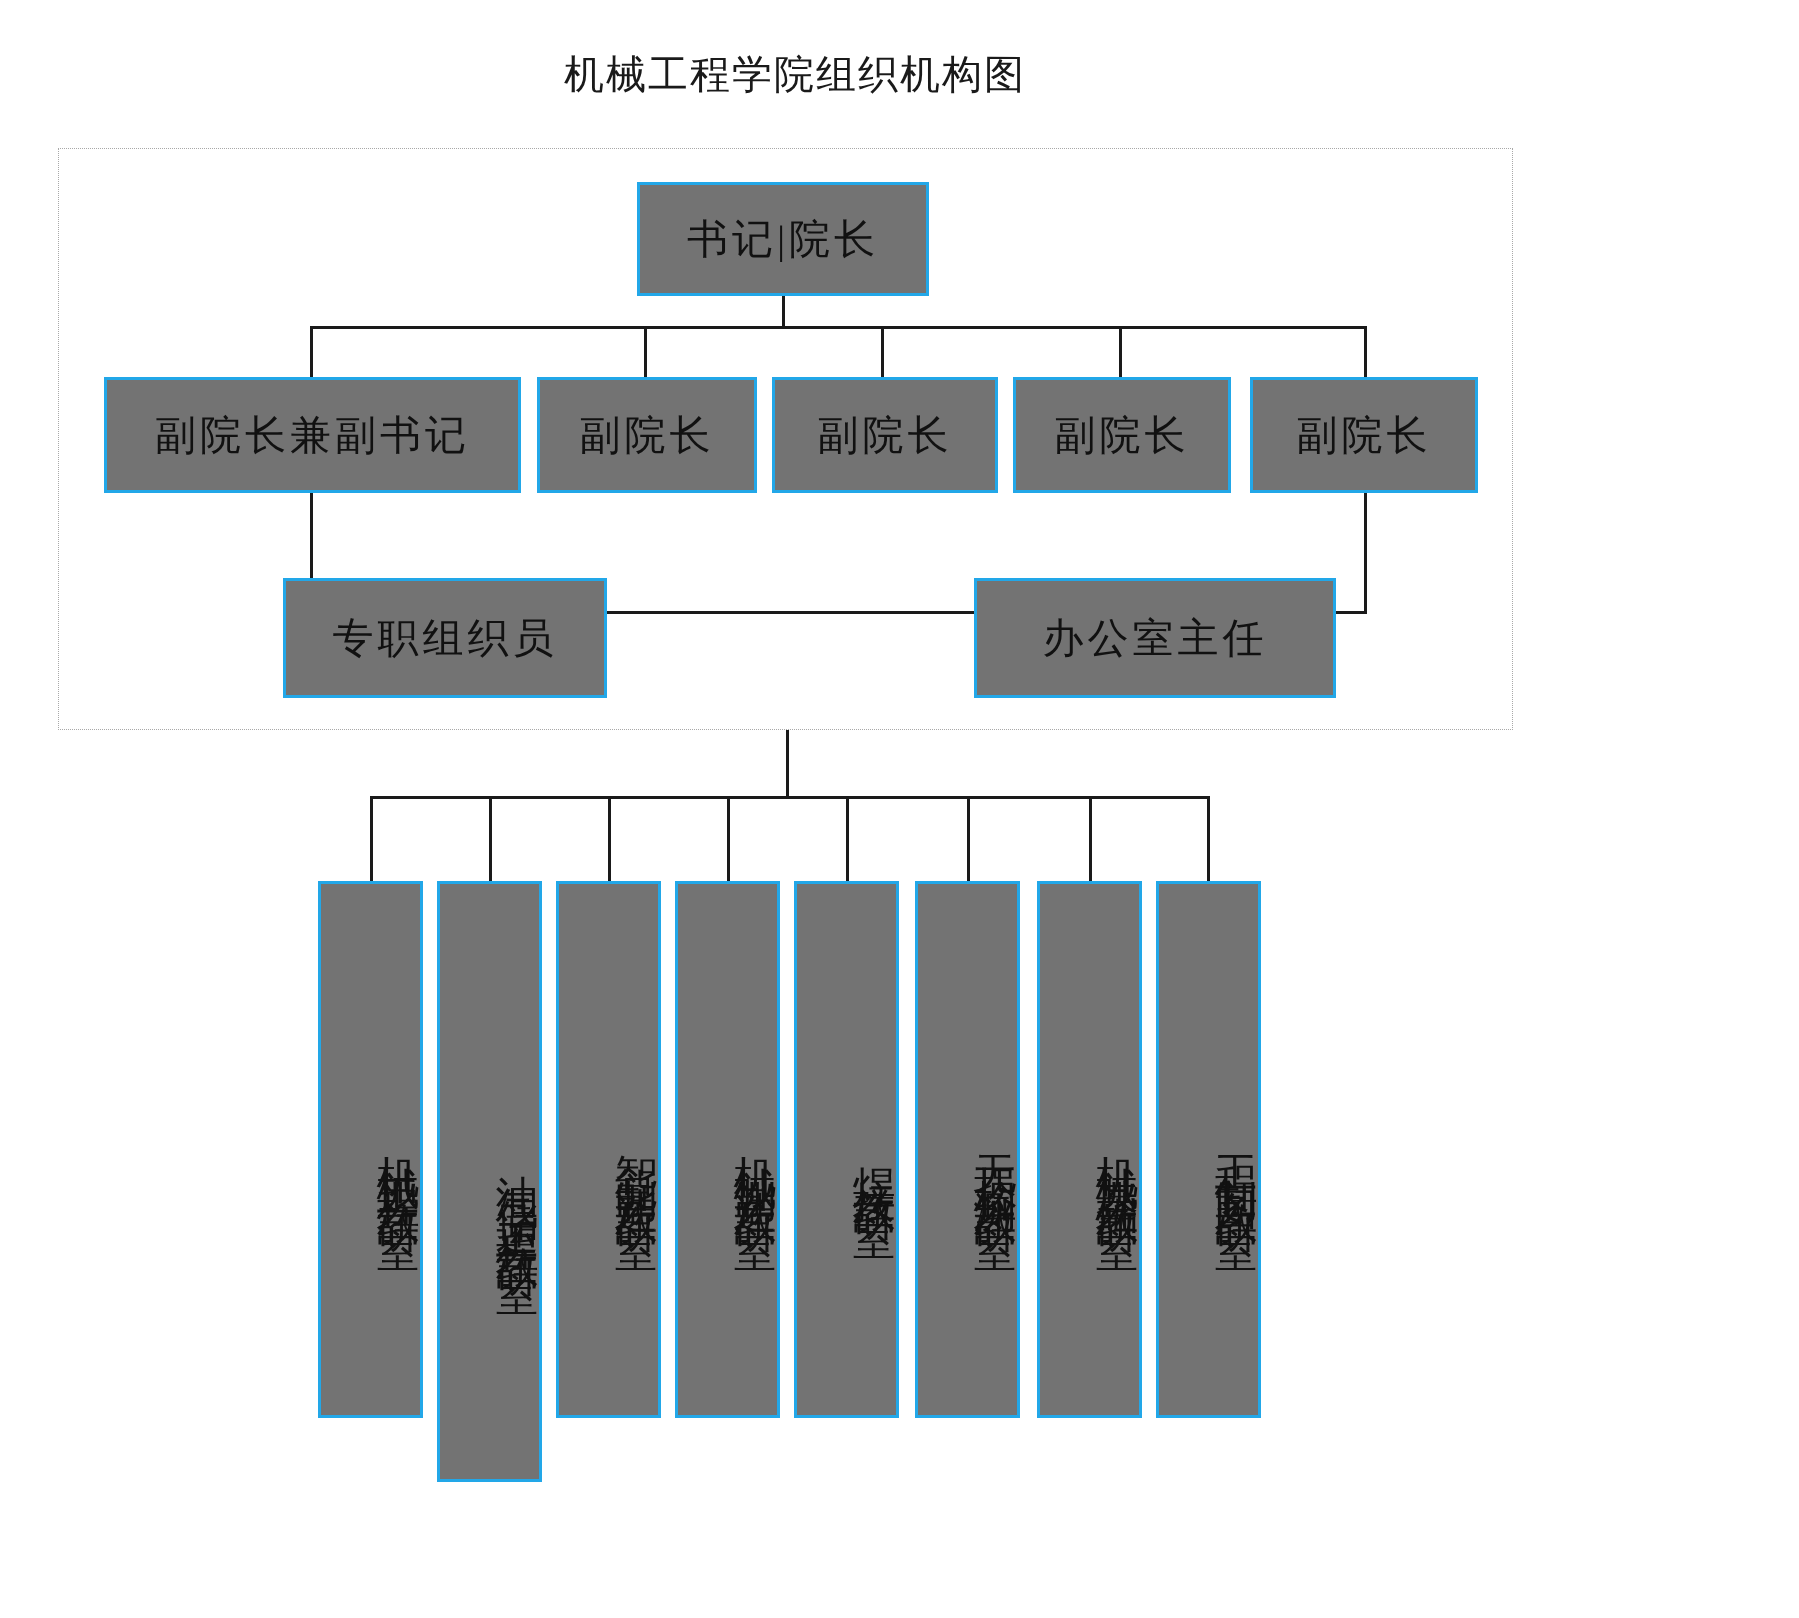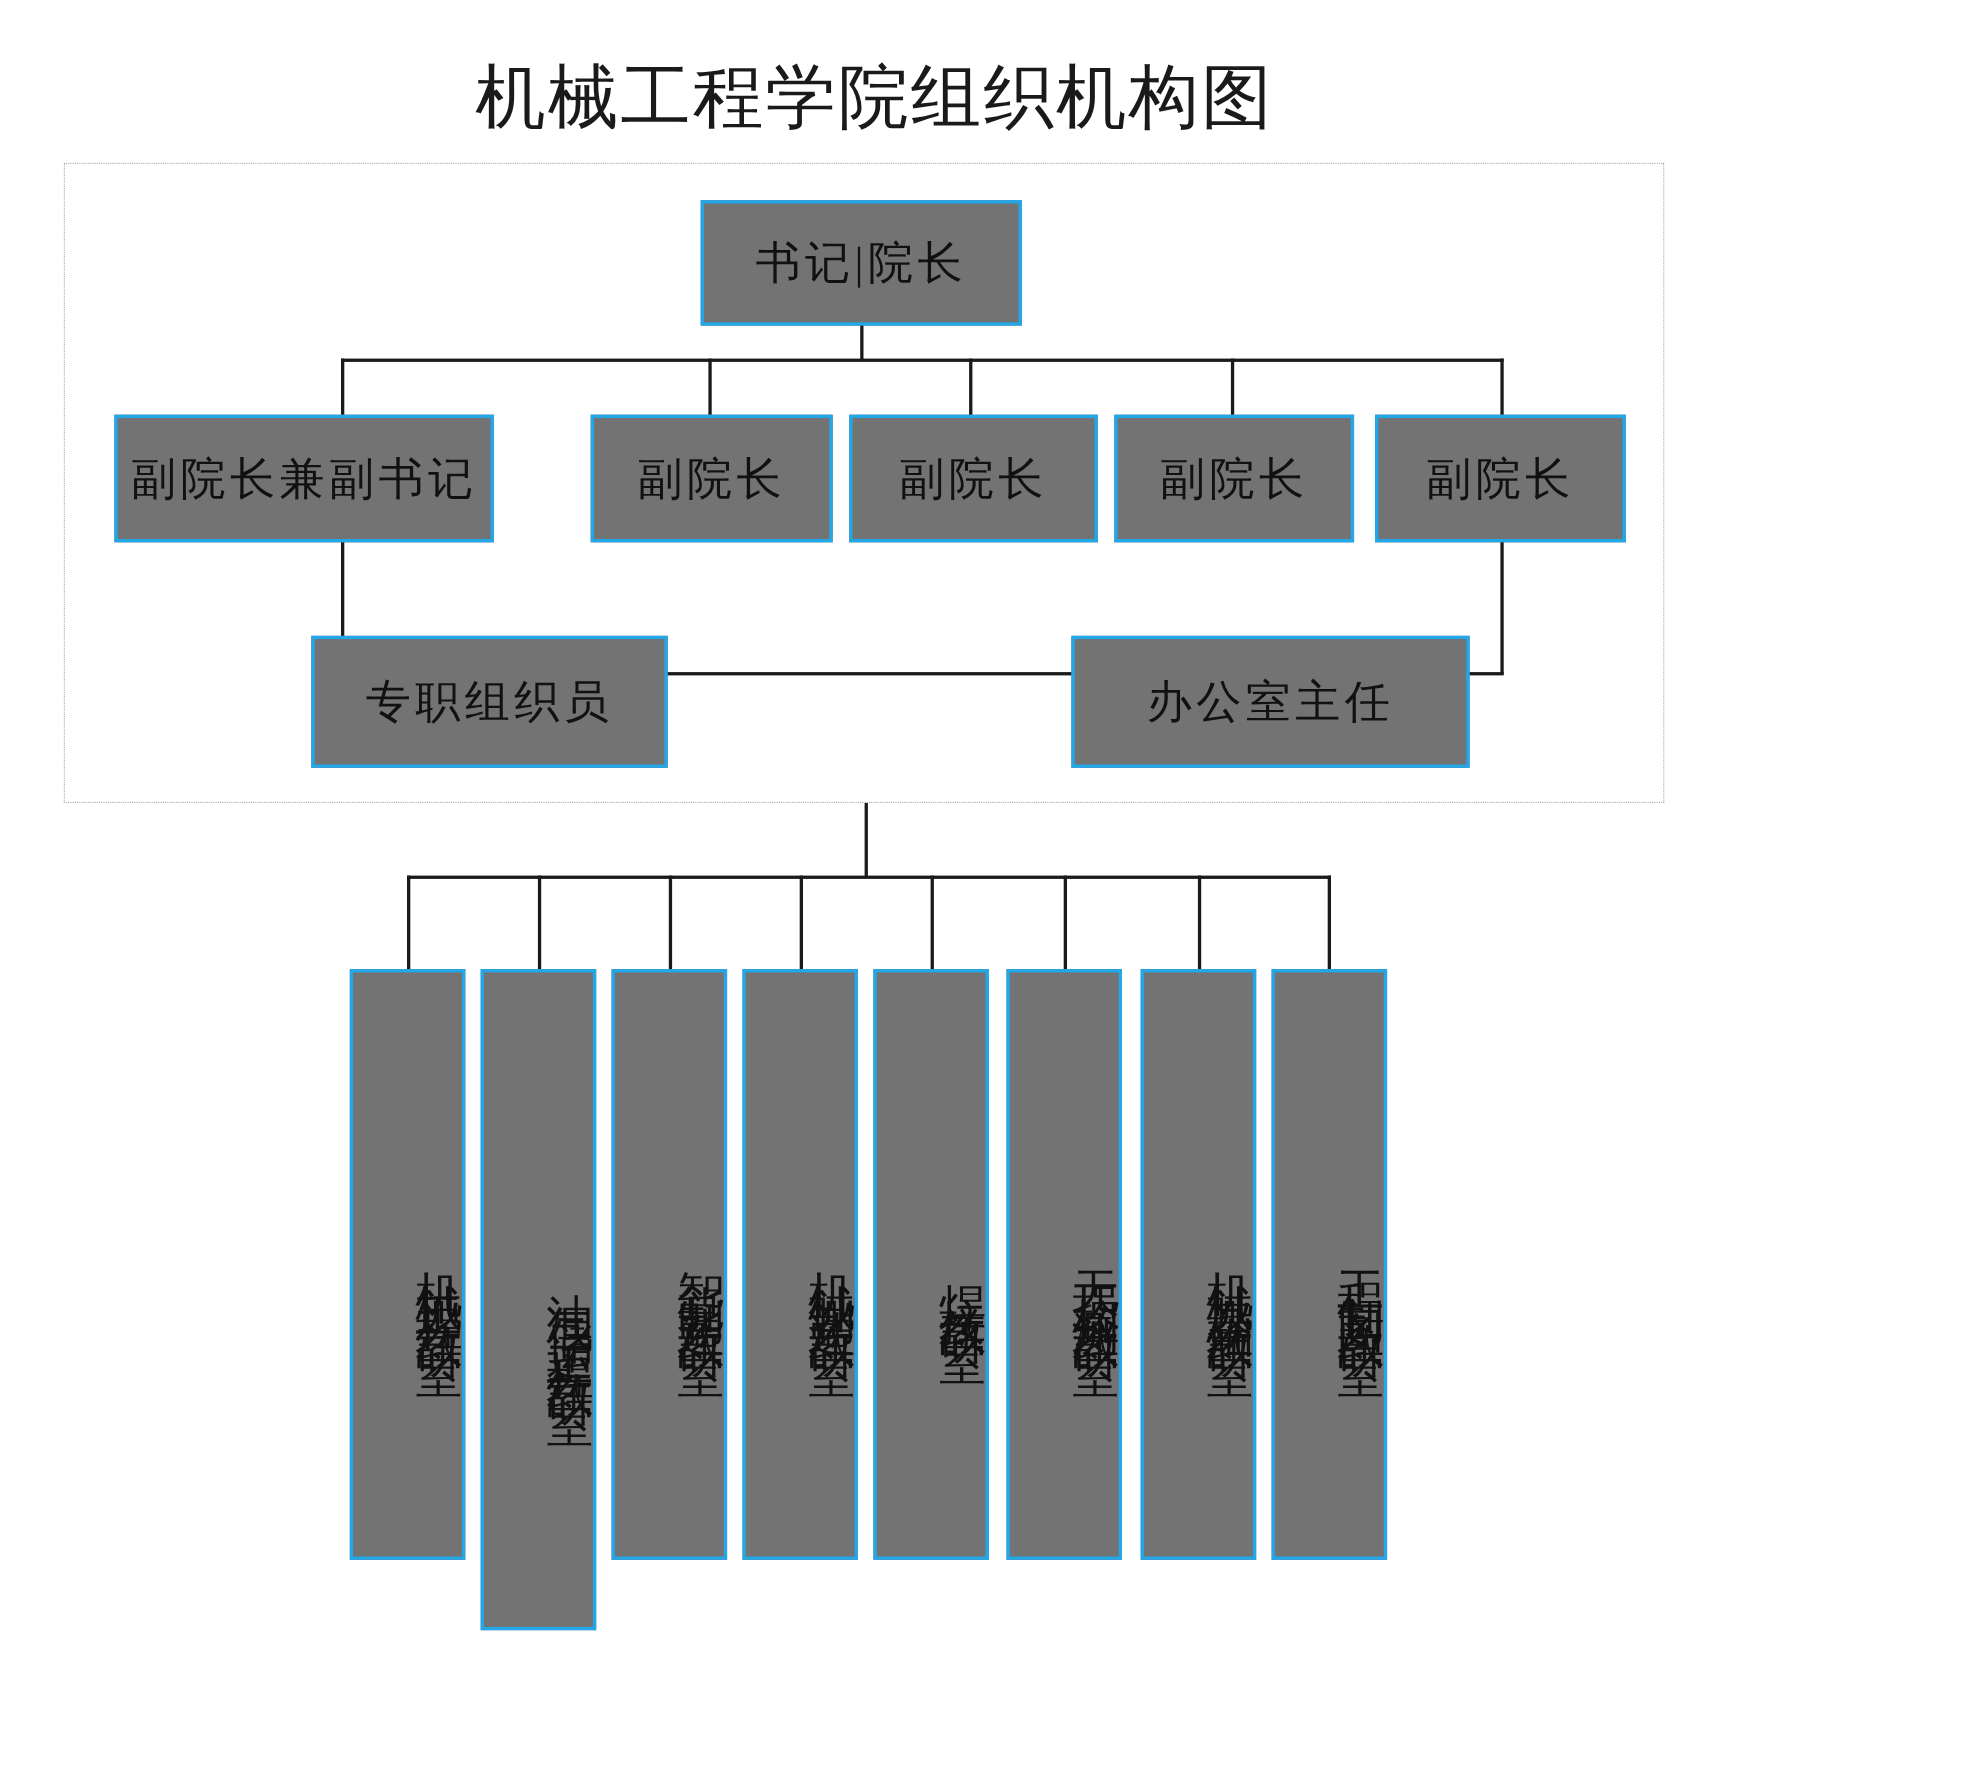--- a/index.html
+++ b/index.html
@@ -21,21 +21,21 @@
     height: 1618px;
   }
 
   
   .chart-title {
     position: absolute;
     left: 0;
     top: 52px;
     width: 1590px;
     text-align: center;
-    font-size: 64px;
+    font-size: 40px;
     line-height: 1.15;
     letter-spacing: 2px;
     color: #1a1a1a;
     font-family: "Liberation Serif", "DejaVu Serif", serif;
     white-space: nowrap;
   }
 
   
   .leadership-region {
     position: absolute;
@@ -98,21 +98,21 @@
   <div class="line v" style="left:782px; top:296px; width:3px; height:32px;"></div>
 
   <div class="line h" style="left:310px; top:326px; width:1057px; height:3px;"></div>
 
   <div class="line v" style="left:310px; top:326px; width:3px; height:52px;"></div>
   <div class="line v" style="left:644px; top:326px; width:3px; height:52px;"></div>
   <div class="line v" style="left:881px; top:326px; width:3px; height:52px;"></div>
   <div class="line v" style="left:1119px; top:326px; width:3px; height:52px;"></div>
   <div class="line v" style="left:1364px; top:326px; width:3px; height:52px;"></div>
 
-  <div class="node h-lg" style="left:104px; top:377px; width:345px; height:116px;">
+  <div class="node h-lg" style="left:104px; top:377px; width:417px; height:116px;">
     <span>副院长兼副书记</span>
   </div>
 
   <div class="node h-lg" style="left:537px; top:377px; width:220px; height:116px;">
     <span>副院长</span>
   </div>
 
   <div class="node h-lg" style="left:772px; top:377px; width:226px; height:116px;">
     <span>副院长</span>
   </div>

